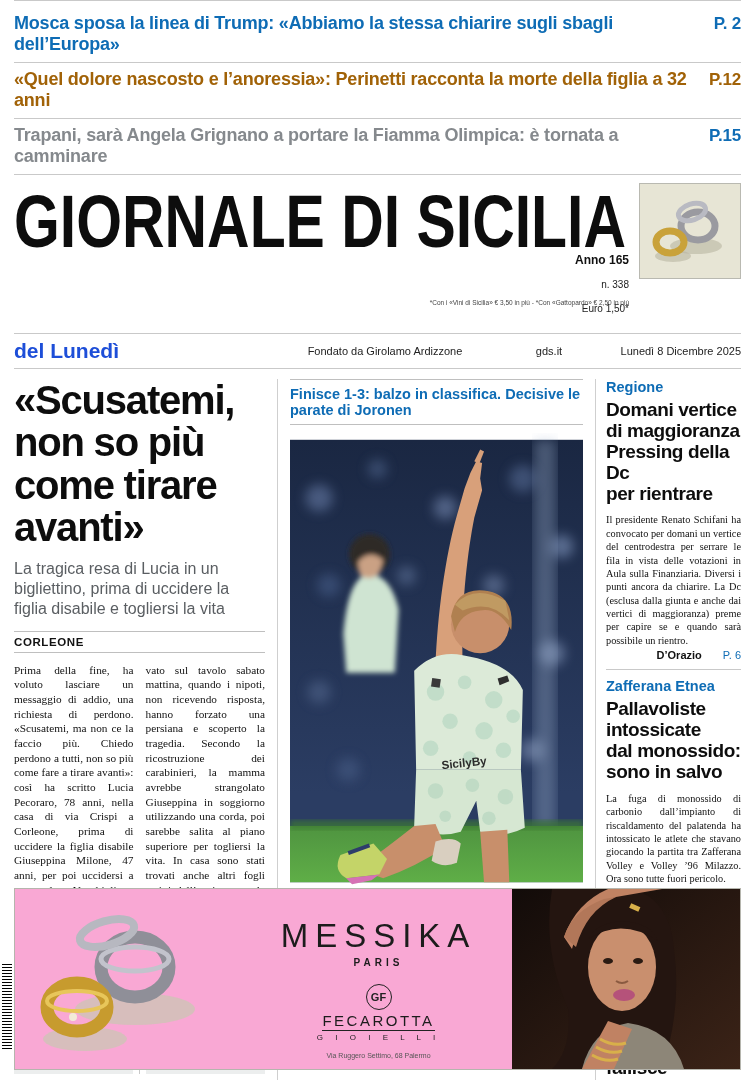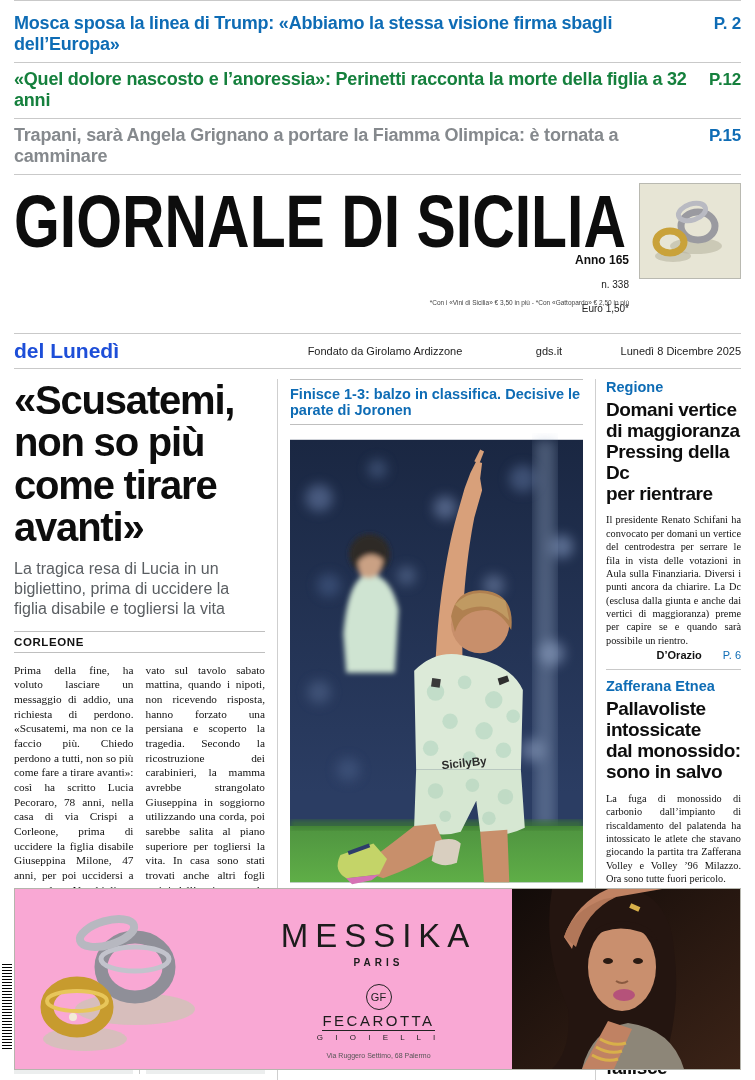--- a/index.html
+++ b/index.html
@@ -12,21 +12,21 @@
   .page { padding:0 14px; }
   .rule { border-top:1px solid #c9c9c9; }
 
   
   .topbar { padding-top:6px; }
   .topbar .row {
     display:flex; justify-content:space-between; align-items:baseline;
     padding:6px 0 7px 0; font-weight:bold; font-size:18px; letter-spacing:-0.2px;
   }
   .topbar .row .pg { font-size:17px; white-space:nowrap; margin-left:10px; }
-  .t-blue { color:#0e6cb5; } .t-black { color:#15803d; } .t-gray { color:#85898d; }
+  .t-blue { color:#0e6cb5; } .t-black { color:#a16207; } .t-gray { color:#85898d; }
 
   
   .masthead { position:relative; height:158px; padding-top:6px; }
   .logo-svg text { font-family:"Liberation Sans", sans-serif; font-weight:bold; fill:#0d0d0d; }
   .jewel-thumb {
     position:absolute; right:0; top:8px; width:102px; height:96px;
     background:#e6e4d4; border:1px solid #b9b9b1; overflow:hidden;
   }
   .issue-info { position:absolute; right:112px; top:78px; text-align:right; line-height:1.25; }
   .issue-info .anno { font-weight:bold; font-size:12px; }
@@ -86,39 +86,39 @@
     line-height:1.3; text-align:justify; }
 
   
   .adwrap { position:absolute; left:14px; right:14px; bottom:10px; height:182px;
     background:#f9a8d4; border:1px solid #b5b5ad; display:flex; }
   .ad-rings { width:230px; position:relative; }
   .ad-center { flex:1; text-align:center; padding-top:28px; }
   .ad-brand { font-size:33px; letter-spacing:7px; color:#1c1c1c; font-weight:500; }
   .ad-brand-sub { font-size:10px; letter-spacing:4px; color:#1c1c1c; font-weight:bold; margin-top:2px; }
   .monogram { width:26px; height:26px; border:1.5px solid #222; border-radius:50%;
-    margin:16px auto 2px auto; font-size:11px; font-weight:normal; color:#222;
+    margin:16px auto 2px auto; font-size:11px; font-weight:bold; color:#222;
     display:flex; align-items:center; justify-content:center; }
   .ad-retailer { font-size:15px; letter-spacing:2.5px; color:#1c1c1c; border-bottom:1px solid #222;
     display:inline-block; padding-bottom:1px; }
   .ad-retailer-sub { font-size:8px; letter-spacing:5px; color:#1c1c1c; margin-top:2px; }
   .ad-address { font-size:7px; color:#555; margin-top:10px; }
   .ad-model { width:228px; height:100%; }
 
   .barcode { position:absolute; left:2px; bottom:30px; width:10px; height:86px;
     background:repeating-linear-gradient(to bottom, #000 0 1px, transparent 1px 3px); }
 </style>
 </head>
 <body>
 
 <div class="page">
 
   <div class="topbar rule">
     <div class="row">
-      <span class="t-blue">Mosca sposa la linea di Trump: «Abbiamo la stessa visione firma sbagli dell’Europa»</span>
+      <span class="t-blue">Mosca sposa la linea di Trump: «Abbiamo la stessa chiarire sugli sbagli dell’Europa»</span>
       <span class="pg t-blue">P. 2</span>
     </div>
     <div class="rule"></div>
     <div class="row">
       <span class="t-black">«Quel dolore nascosto e l’anoressia»: Perinetti racconta la morte della figlia a 32 anni</span>
       <span class="pg t-black">P.12</span>
     </div>
     <div class="rule"></div>
     <div class="row">
       <span class="t-gray">Trapani, sarà Angela Grignano a portare la Fiamma Olimpica: è tornata a camminare</span>

